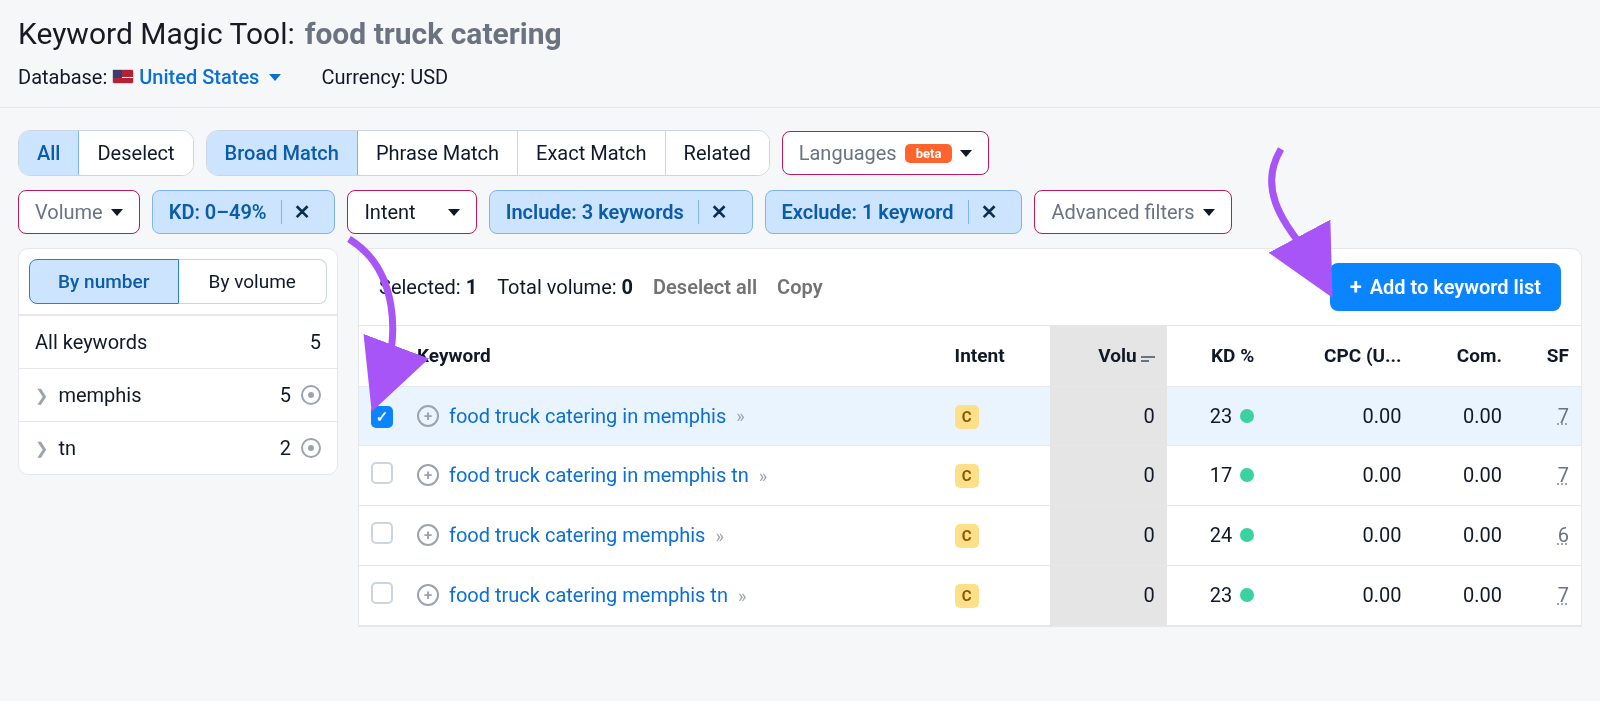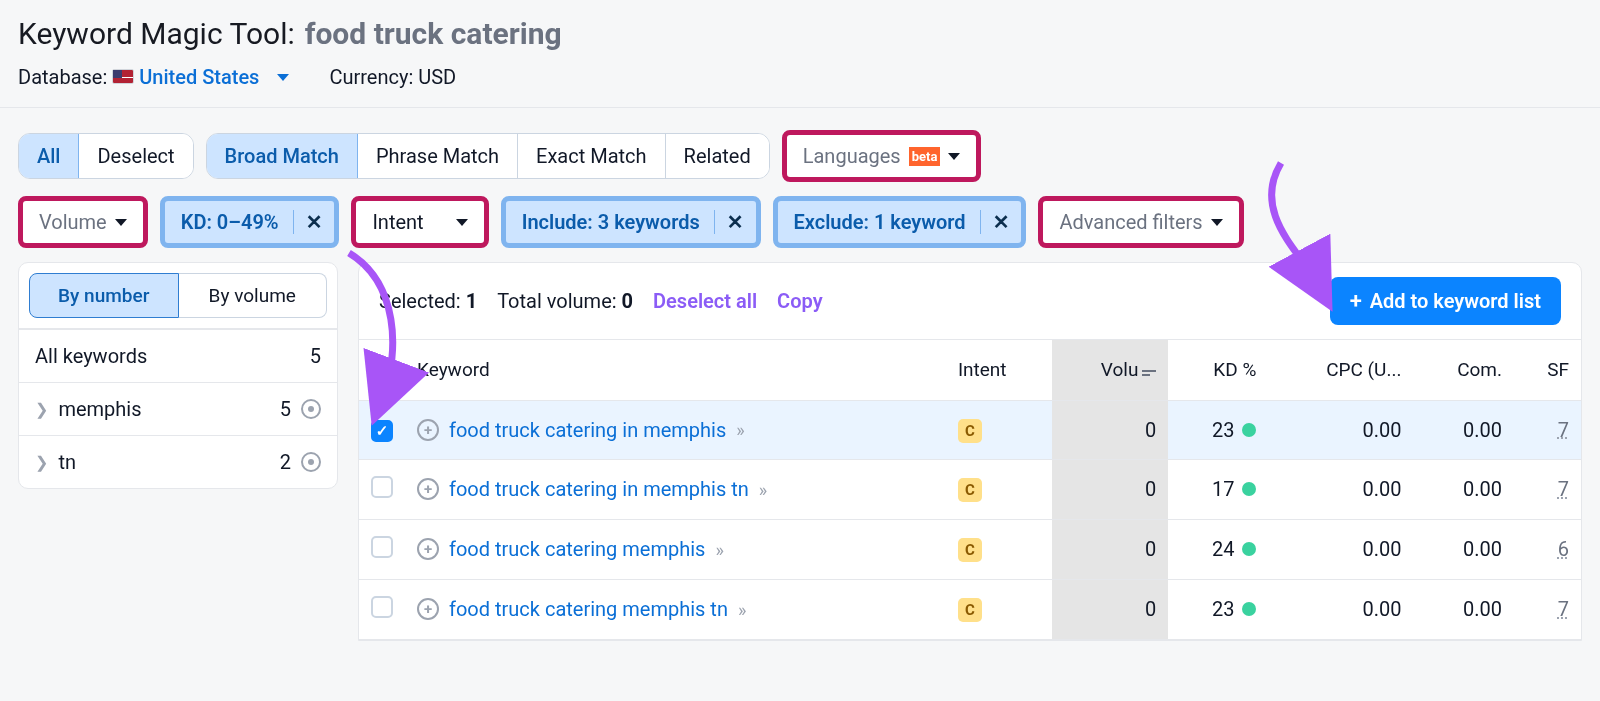--- a/index.html
+++ b/index.html
@@ -2,60 +2,60 @@
 <html><head>
 <meta charset="utf-8">
 <style>
   *{box-sizing:border-box;margin:0;padding:0;font-family:-apple-system,BlinkMacSystemFont,"Segoe UI",Roboto,Arial,sans-serif}
   body{background:#f6f7f8;color:#111827;width:1600px;overflow:hidden}
   .header{padding:16px 18px 18px}
   .title-row{display:flex;align-items:baseline;gap:10px;margin-bottom:14px}
   .title-label{font-size:30px;font-weight:400;color:#171a22}
   .title-query{font-size:30px;font-weight:700;color:#6b7280}
   .subhead{display:flex;gap:40px;align-items:flex-start;font-size:20px;color:#111827}
-  .db-link{color:#0b6fd6;font-weight:500;display:inline-flex;align-items:center;gap:18px}
+  .db-link{color:#0b6fd6;font-weight:500;display:inline-flex;align-items:center;gap:10px}
   .flag{display:inline-block;width:22px;height:15px;background:linear-gradient(#b22234 0 7px,#fff 7px 8px,#b22234 8px 15px);border:1px solid #d1d5db;position:relative;border-radius:2px}
   .flag::before{content:"";position:absolute;left:0;top:0;width:9px;height:8px;background:#3c3b6e}
   .chev{width:0;height:0;border-left:6px solid transparent;border-right:6px solid transparent;border-top:7px solid currentColor;display:inline-block}
   .divider{height:1px;background:#e5e7eb;margin:0 0 22px}
   .filters{padding:0 18px}
   .row{display:flex;gap:12px;align-items:center;margin-bottom:14px;flex-wrap:wrap}
   .seg{display:flex;border:1px solid #cbd5e1;border-radius:12px;overflow:hidden;background:#fff}
   .seg .seg-btn{padding:10px 18px;font-size:20px;color:#111827;border-right:1px solid #cbd5e1;cursor:pointer;background:#fff}
   .seg .seg-btn:last-child{border-right:none}
   .seg .seg-btn.active{background:#cde4ff;color:#0b5cab;font-weight:500;border-right-color:#7fb4ef}
-  .pill{display:flex;align-items:center;gap:8px;border:5px solid #be185d;border-radius:8px;padding:9px 16px;background:#fff;font-size:20px;color:#6b7280;cursor:pointer}
+  .pill{display:flex;align-items:center;gap:8px;border:1px solid #be185d;border-radius:8px;padding:9px 16px;background:#fff;font-size:20px;color:#6b7280;cursor:pointer}
   .pill.dark{color:#111827}
-  .pill.active-filter{background:#cde4ff;border-color:#7fb4ef;color:#0b5cab;font-weight:600;padding-right:0}
+  .pill.active-filter{background:#cde4ff;border-color:#7fb4ef;color:#0b5cab;font-weight:600;padding-right:12px}
   .pill .xbtn{border-left:1px solid #7fb4ef;padding:0 12px;height:100%;display:flex;align-items:center;color:#0b2e4e;font-weight:700;font-size:20px;margin-left:6px}
-  .beta{background:#ff642d;color:#fff;font-size:13px;font-weight:700;padding:2px 3px;border-radius:0}
+  .beta{background:#ff642d;color:#fff;font-size:13px;font-weight:700;padding:2px 11px;border-radius:5px}
   .content{display:flex;gap:20px;padding:0 18px;}
   .sidebar{width:320px;flex-shrink:0}
   .side-card{background:#fff;border:1px solid #e5e7eb;border-radius:10px;overflow:hidden}
   .side-tabs{display:flex;border-bottom:1px solid #e5e7eb;padding:10px}
   .side-tabs .t{flex:1;text-align:center;padding:10px 4px;font-size:19px;border:1px solid #cbd5e1;cursor:pointer}
   .side-tabs .t:first-child{border-radius:8px 0 0 8px}
   .side-tabs .t:last-child{border-radius:0 8px 8px 0;border-left:none}
   .side-tabs .t.active{background:#cde4ff;border-color:#2f7dd1;color:#0b5cab;font-weight:500}
   .side-row{display:flex;align-items:center;justify-content:space-between;padding:14px 16px;border-top:1px solid #e5e7eb;font-size:20px}
   .side-row:first-of-type{border-top:none}
   .side-left{display:flex;align-items:center;gap:10px}
   .caret{color:#9ca3af;font-size:16px}
   .eye{width:20px;height:20px;border:2px solid #9ca3af;border-radius:50%;position:relative;display:inline-block}
   .eye::after{content:"";position:absolute;width:6px;height:6px;background:#9ca3af;border-radius:50%;top:50%;left:50%;transform:translate(-50%,-50%)}
   .main{flex:1;min-width:0;background:#fff;border:1px solid #e5e7eb;border-radius:10px 10px 0 0;position:relative}
   .toolbar{display:flex;align-items:center;padding:14px 20px;gap:20px;border-bottom:1px solid #e5e7eb}
   .tlabel{font-size:20px;color:#111827}
   .tlabel b{font-weight:700}
-  .link-btn{font-size:20px;color:#8b5cf6;font-weight:600;cursor:pointer}
+  .link-btn{font-size:20px;color:#737373;font-weight:600;cursor:pointer}
   .spacer{flex:1}
   .add-btn{background:#0b84ff;color:#fff;font-size:20px;font-weight:600;padding:12px 20px;border-radius:8px;display:flex;align-items:center;gap:8px;cursor:pointer}
   .plus{font-size:22px;line-height:1}
   table{width:100%;border-collapse:collapse}
-  th{text-align:left;font-size:19px;font-weight:400;color:#111827;padding:16px 12px;border-bottom:1px solid #e5e7eb;white-space:nowrap}
+  th{text-align:left;font-size:19px;font-weight:700;color:#111827;padding:16px 12px;border-bottom:1px solid #e5e7eb;white-space:nowrap}
   th.right,td.right{text-align:right}
   td{padding:16px 12px;border-bottom:1px solid #e5e7eb;font-size:20px;vertical-align:middle}
   tr.sel{background:#eaf4ff}
   .cbox{width:22px;height:22px;border:2px solid #cbd5e1;border-radius:5px;display:inline-flex;align-items:center;justify-content:center;cursor:pointer;background:#fff}
   .cbox.checked{background:#0b84ff;border-color:#0b84ff;color:#fff;font-size:15px;font-weight:700}
   .cbox.indet{background:#0b84ff;border-color:#0b84ff;position:relative}
   .cbox.indet::after{content:"";width:12px;height:3px;background:#fff;border-radius:2px}
   .kw-cell{display:flex;align-items:center;gap:10px}
   .circ-plus{width:22px;height:22px;border:2px solid #9ca3af;border-radius:50%;display:inline-flex;align-items:center;justify-content:center;color:#9ca3af;font-size:15px;font-weight:700;cursor:pointer}
   .kw-link{color:#0b6fd6;cursor:pointer}

